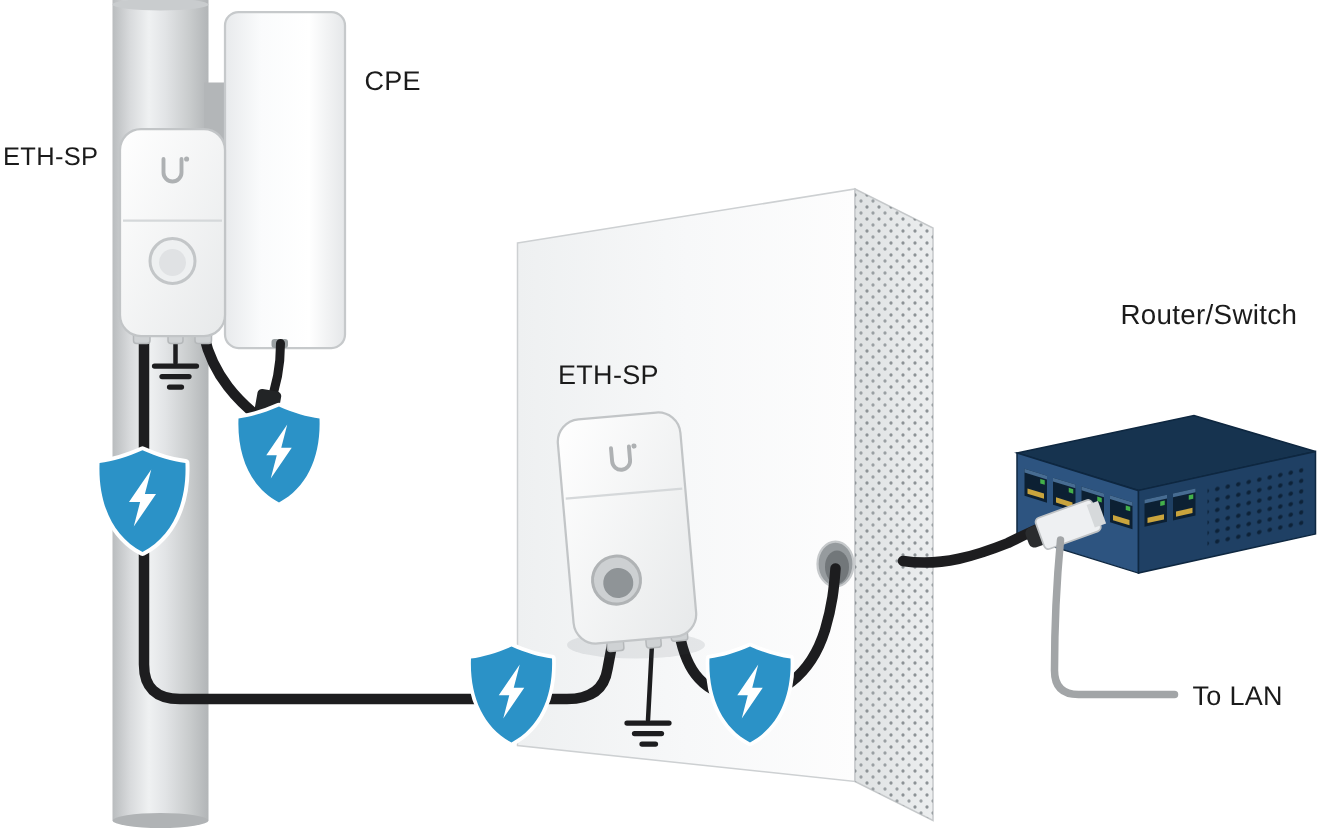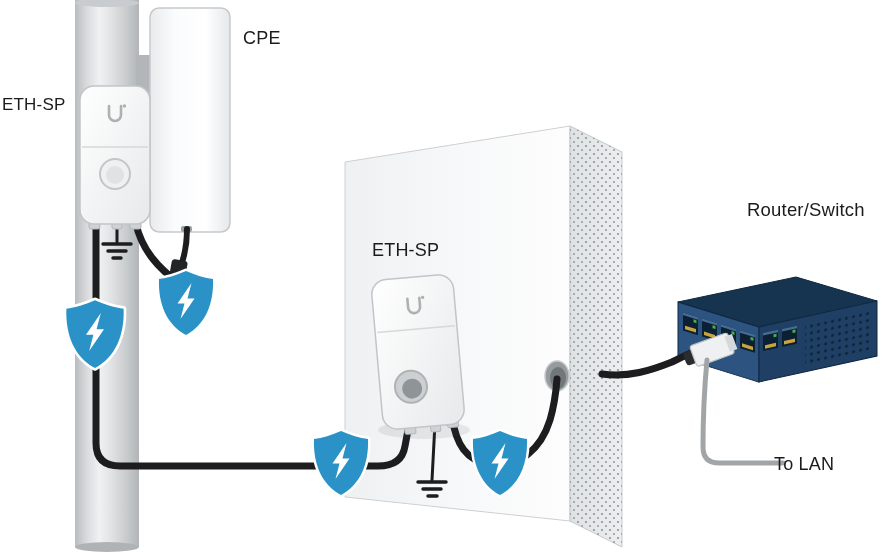--- a/index.html
+++ b/index.html
@@ -13,24 +13,24 @@
   }
   .scene svg { position: absolute; left: 0; top: 0; }
   .lbl {
     position: absolute;
     font-size: 18px;
     color: #1b1b1b;
     white-space: nowrap;
     letter-spacing: 0.2px;
   }
   .lbl-eth-sp-pole { left: 2px;   top: 95px;  font-size: 17px; }
-  .lbl-cpe         { left: 243px; top: 28px; }
+  .lbl-cpe         { left: 243px; top: 44px; }
   .lbl-eth-sp-wall { left: 372px; top: 240px; }
   .lbl-router      { left: 707px; top: 199px; font-size: 18.5px; margin-left: 40px; }
-  .lbl-to-lan      { left: 774px; top: 454px; }
+  .lbl-to-lan      { left: 795px; top: 454px; }
   .shield-body { paint-order: stroke; }
 </style>
 </head>
 <body>
 
 <div class="scene">
   <svg width="892" height="560" viewBox="0 0 892 560">
     <defs>
       <linearGradient id="poleGrad" x1="0" y1="0" x2="1" y2="0">
         <stop offset="0" stop-color="#b9bcbe"></stop>

